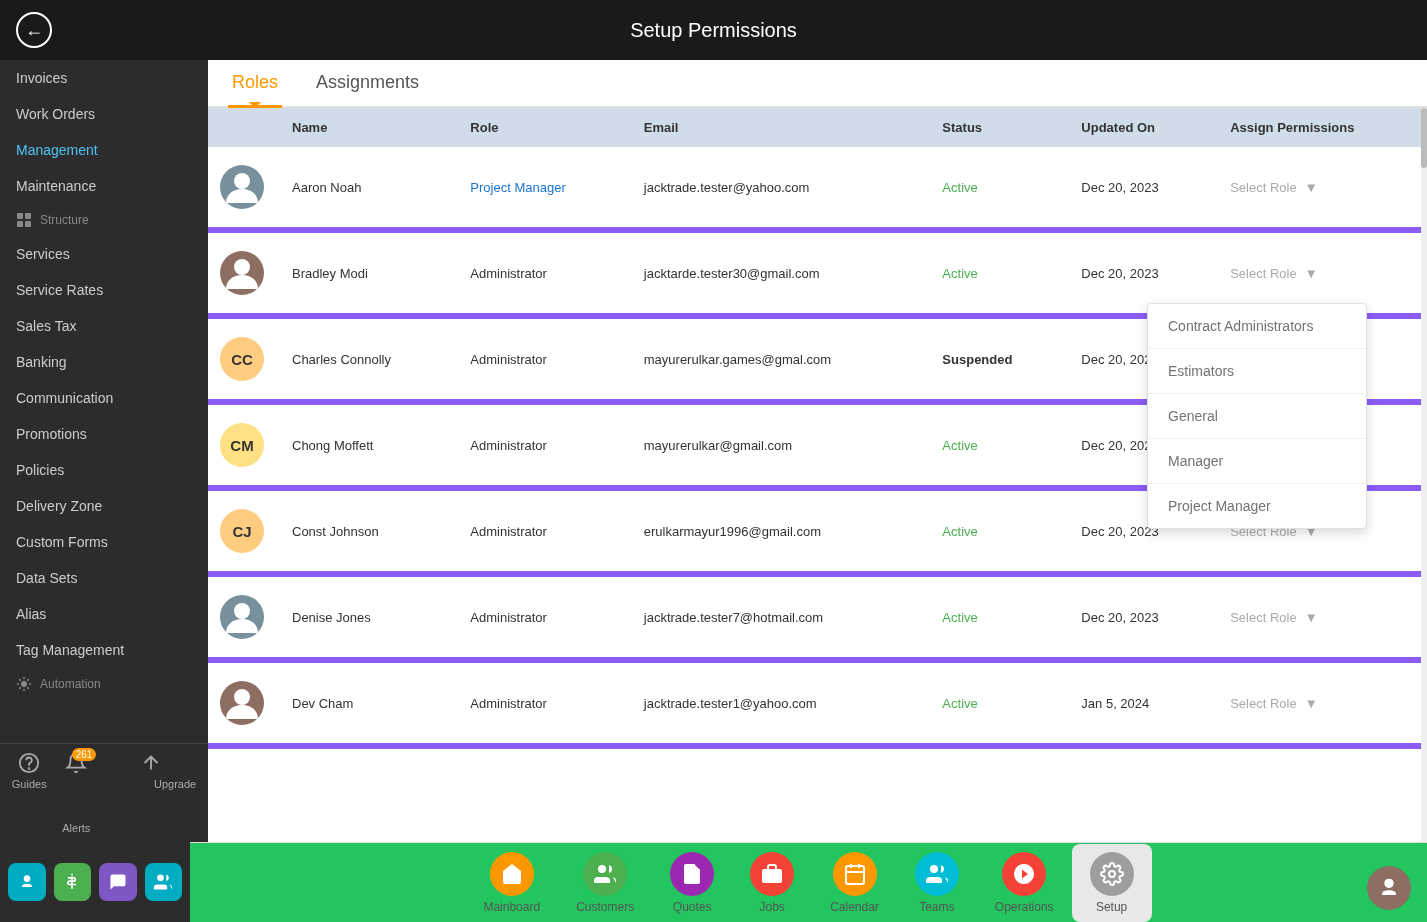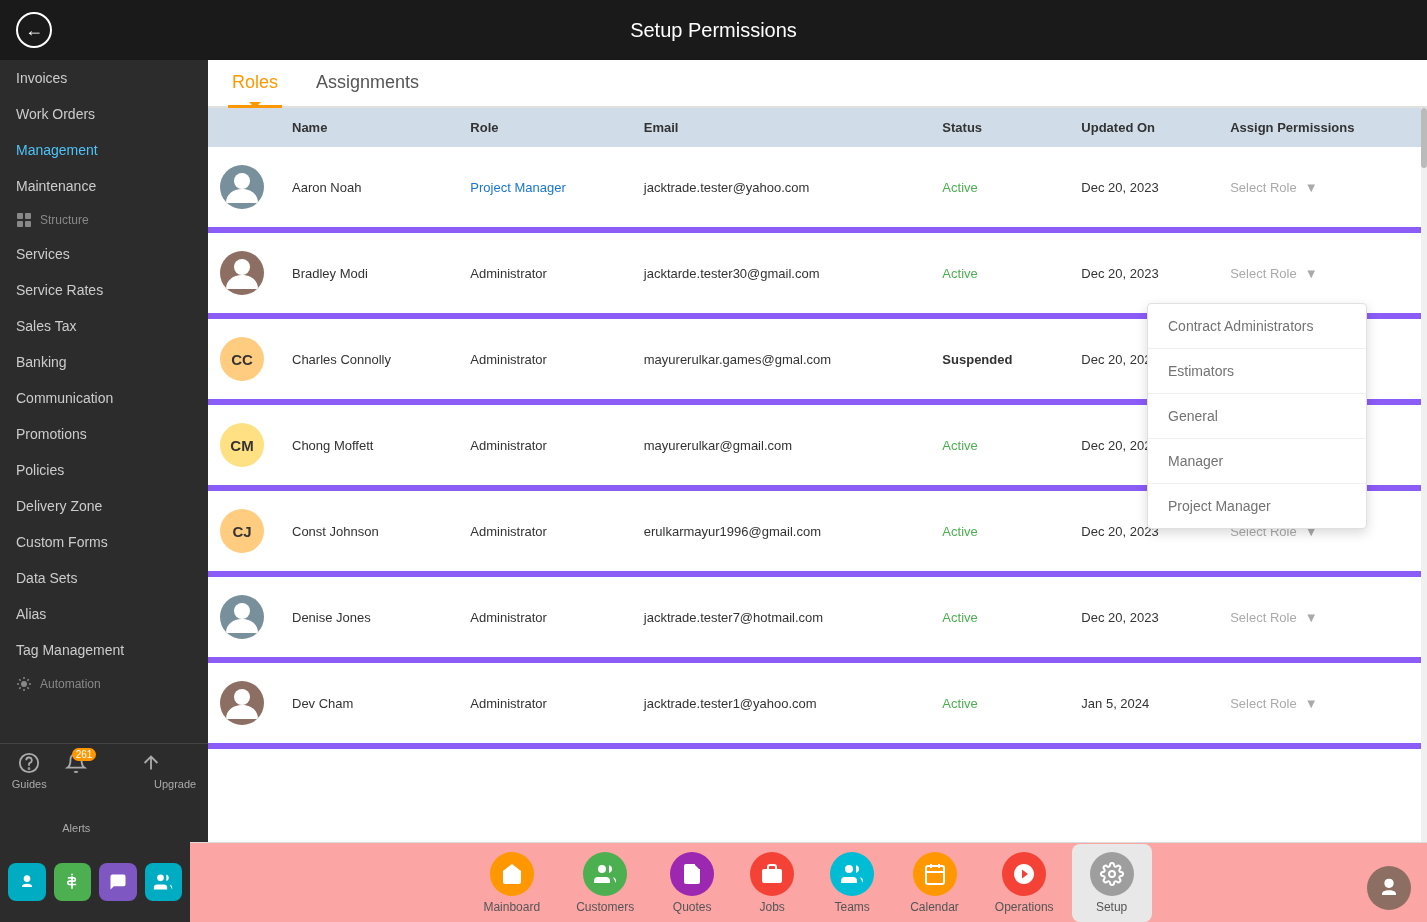--- a/index.html
+++ b/index.html
@@ -220,21 +220,21 @@
       padding: 14px 20px;
       cursor: pointer;
       font-size: 14px;
       color: #737373;
     }
     .dropdown-item:not(:last-child) { border-bottom: 1px solid #f0f0f0; }
 
     
     .app-bar {
       height: 80px;
-      background: #fca5a5;
+      background: #22c55e;
       border-top: 1px solid #ddd;
       display: flex;
       align-items: center;
       justify-content: center;
       gap: 0;
       flex-shrink: 0;
       position: relative;
     }
     .app-bar-item {
       display: flex;
@@ -655,41 +655,41 @@
     <div class="app-bar-item">
       <div class="app-bar-icon icon-jobs">
         <svg width="24" height="24" fill="white" viewBox="0 0 24 24">
             <rect x="2" y="7" width="20" height="14" rx="2"></rect>
             <path d="M16 7V5a2 2 0 0 0-2-2h-4a2 2 0 0 0-2 2v2" fill="none" stroke="white" stroke-width="2"></path>
           </svg>
       </div>
       <span>Jobs</span>
     </div>
     <div class="app-bar-item">
-      <div class="app-bar-icon icon-teams">
-        <svg width="24" height="24" fill="white" viewBox="0 0 24 24">
-            <path d="M17 21v-2a4 4 0 0 0-4-4H5a4 4 0 0 0-4 4v2"></path>
-            <circle cx="9" cy="7" r="4"></circle>
-            <path d="M23 21v-2a4 4 0 0 0-3-3.87M16 3.13a4 4 0 0 1 0 7.75"></path>
-          </svg>
-      </div>
-      <span>Teams</span>
-    </div>
-    <div class="app-bar-item">
       <div class="app-bar-icon icon-calendar">
         <svg width="24" height="24" fill="none" stroke="white" stroke-width="2" viewBox="0 0 24 24">
             <rect x="3" y="4" width="18" height="18" rx="2"></rect>
             <line x1="16" y1="2" x2="16" y2="6"></line>
             <line x1="8" y1="2" x2="8" y2="6"></line>
             <line x1="3" y1="10" x2="21" y2="10"></line>
           </svg>
       </div>
       <span>Calendar</span>
     </div>
     <div class="app-bar-item">
+      <div class="app-bar-icon icon-teams">
+        <svg width="24" height="24" fill="white" viewBox="0 0 24 24">
+            <path d="M17 21v-2a4 4 0 0 0-4-4H5a4 4 0 0 0-4 4v2"></path>
+            <circle cx="9" cy="7" r="4"></circle>
+            <path d="M23 21v-2a4 4 0 0 0-3-3.87M16 3.13a4 4 0 0 1 0 7.75"></path>
+          </svg>
+      </div>
+      <span>Teams</span>
+    </div>
+    <div class="app-bar-item">
       <div class="app-bar-icon icon-operations">
         <svg width="24" height="24" fill="white" viewBox="0 0 24 24">
             <path d="M12 2C6.48 2 2 6.48 2 12s4.48 10 10 10 10-4.48 10-10S17.52 2 12 2zm-2 14.5v-9l6 4.5-6 4.5z"></path>
           </svg>
       </div>
       <span>Operations</span>
     </div>
     <div class="app-bar-item active">
       <div class="app-bar-icon icon-setup">
         <svg width="24" height="24" fill="none" stroke="white" stroke-width="2" viewBox="0 0 24 24">

